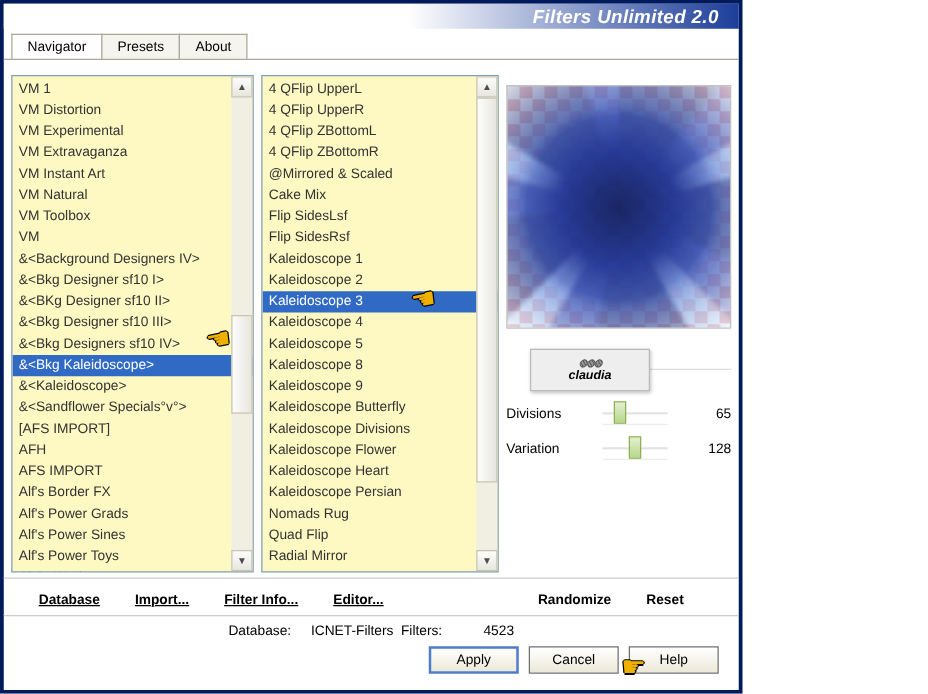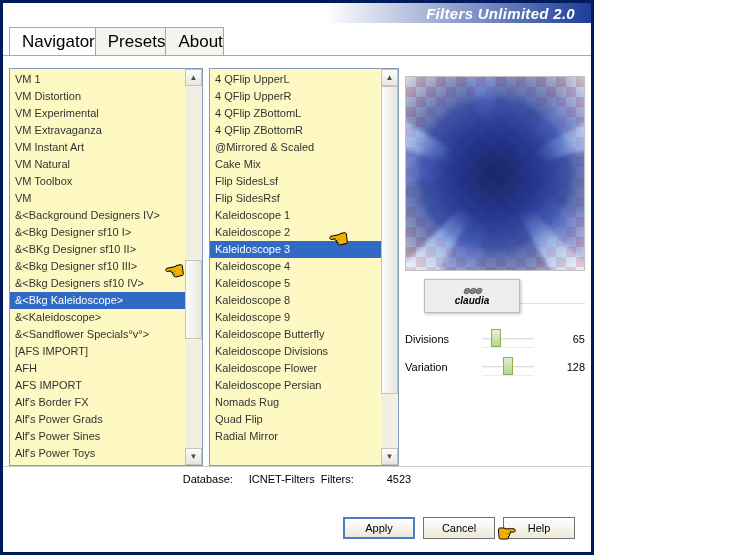--- a/index.html
+++ b/index.html
@@ -43,25 +43,25 @@
     display: flex;
     flex-direction: column;
     height: calc(100% - 20px);
   }
   .tabs {
     display: flex;
     padding-left: 6px;
     margin-top: 4px;
   }
   .tab {
-    padding: 4px 0 3px 12px;
+    padding: 4px 12px 3px 12px;
     border: 1px solid #aca899;
     border-bottom: none;
     background: #f5f5f0;
-    font-size: 17px;
+    font-size: 11px;
     cursor: default;
   }
   .tab.active {
     background: #fff;
     border-bottom: 1px solid #fff;
     margin-bottom: -1px;
   }
   .tab + .tab { margin-left: -1px; }
   .tab-body {
     border-top: 1px solid #aca899;
@@ -363,20 +363,21 @@
             <div class="list-item">Kaleidoscope 1</div>
             <div class="list-item">Kaleidoscope 2</div>
             <div class="list-item selected">Kaleidoscope 3</div>
             <div class="list-item">Kaleidoscope 4</div>
             <div class="list-item">Kaleidoscope 5</div>
             <div class="list-item">Kaleidoscope 8</div>
             <div class="list-item">Kaleidoscope 9</div>
             <div class="list-item">Kaleidoscope Butterfly</div>
             <div class="list-item">Kaleidoscope Divisions</div>
             <div class="list-item">Kaleidoscope Flower</div>
+            <div class="list-item">Kaleidoscope Heart</div>
             <div class="list-item">Kaleidoscope Persian</div>
             <div class="list-item">Nomads Rug</div>
             <div class="list-item">Quad Flip</div>
             <div class="list-item">Radial Mirror</div>
           </div>
         <div class="scrollbar">
           <div class="scroll-btn">▲</div>
           <div class="scroll-track">
             <div class="scroll-thumb" style="top:0;height:85%;"></div>
           </div>
@@ -403,20 +404,32 @@
               <div class="slider-track">
                 <div class="slider-line"></div>
                 <div class="slider-thumb" style="left: 50%;"></div>
               </div>
               <span>128</span>
             </div>
           </div>
       </div>
     </div>
 
+    <div class="link-row">
+      <div class="link-row-left">
+        <span class="text-link"><u>Database</u></span>
+        <span class="text-link"><u>Import...</u></span>
+        <span class="text-link"><u>Filter Info...</u></span>
+        <span class="text-link"><u>Editor...</u></span>
+      </div>
+      <div class="link-row-right">
+        <span class="text-link">Randomize</span>
+        <span class="text-link">Reset</span>
+      </div>
+    </div>
 
     <div class="status">
       <div class="status-row">
         <span class="status-label">Database:</span>
         <span>ICNET-Filters</span>
       </div>
       <div class="status-row">
         <span class="status-label">Filters:</span>
         <span>4523</span>
       </div>

